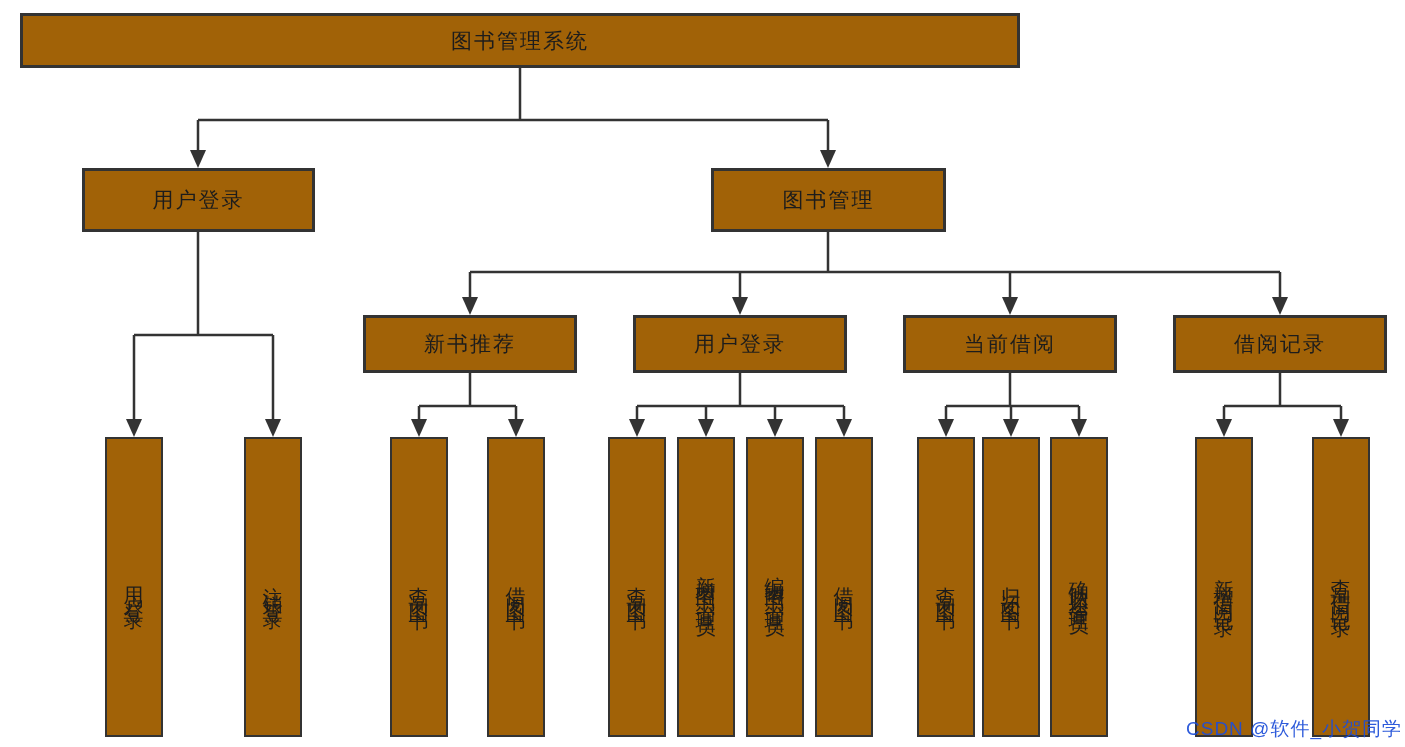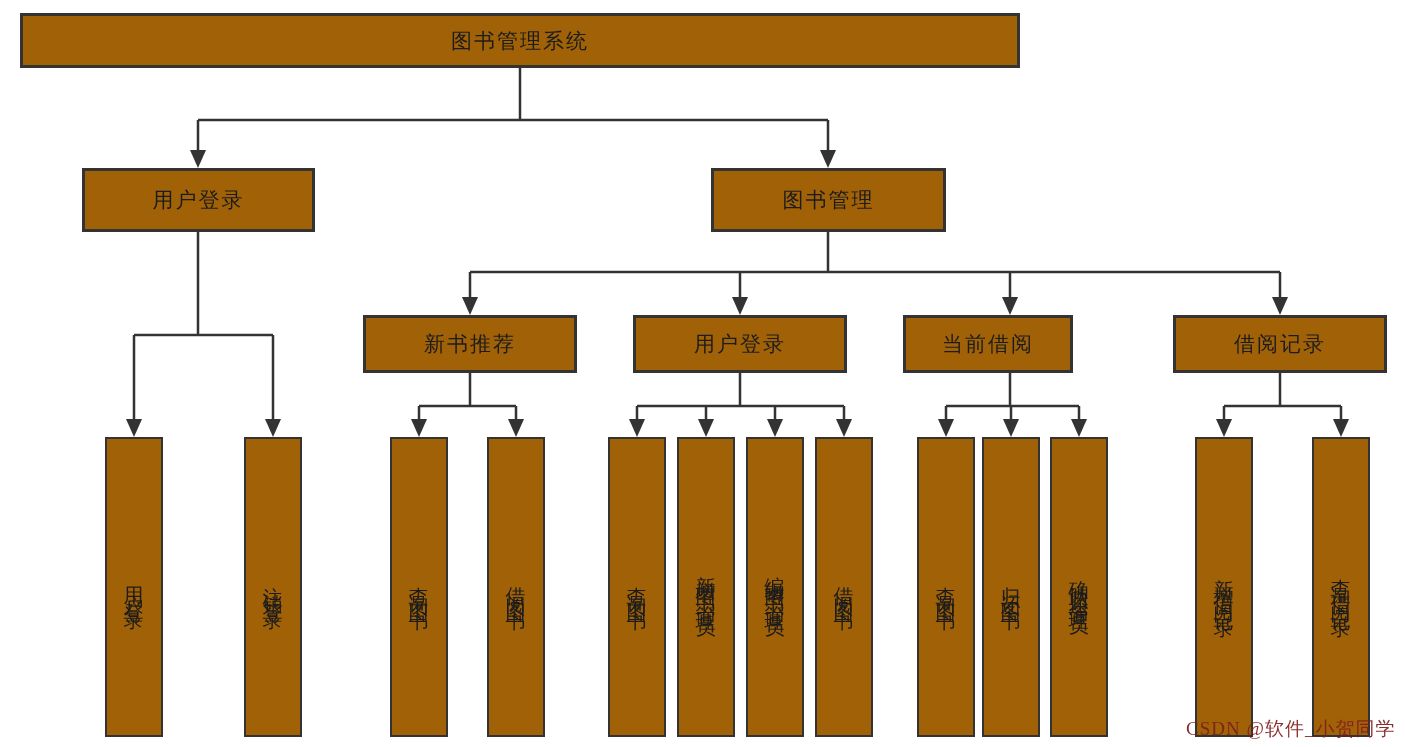--- a/index.html
+++ b/index.html
@@ -37,24 +37,23 @@
     font-size: 20px;
     letter-spacing: 8px;
     line-height: 1;
   }
   .watermark {
     position: absolute;
     left: 1186px;
     top: 716px;
     font-size: 19px;
     letter-spacing: 1px;
-    color: #7f1d1d;
+    color: #1d4ed8;
     opacity: 0.92;
     white-space: nowrap;
-    font-family: Liberation Serif, serif;
   }
 </style>
 </head>
 <body>
 
 <div class="canvas">
 
   <svg class="connectors" viewBox="0 0 1405 747" xmlns="http://www.w3.org/2000/svg">
 
     <g stroke="#333333" stroke-width="2.5" fill="none">
@@ -129,21 +128,21 @@
   <div class="node hbox" style="left:711px; top:168px; width:235px; height:64px;font-family:Liberation Mono, monospace;">
     <span>图书管理</span>
   </div>
 
   <div class="node hbox" style="left:363px; top:315px; width:214px; height:58px;text-align:center;">
     <span>新书推荐</span>
   </div>
   <div class="node hbox" style="left:633px; top:315px; width:214px; height:58px;">
     <span>用户登录</span>
   </div>
-  <div class="node hbox" style="left:903px; top:315px; width:170px; height:58px;">
+  <div class="node hbox" style="left:903px; top:315px; width:214px; height:58px;">
     <span>当前借阅</span>
   </div>
   <div class="node hbox" style="left:1173px; top:315px; width:214px; height:58px;">
     <span>借阅记录</span>
   </div>
 
   <div class="node vbox" style="left:105px; top:437px; width:58px; height:300px;">
     <span>用户登录</span>
   </div>
   <div class="node vbox" style="left:244px; top:437px; width:58px; height:300px;">

